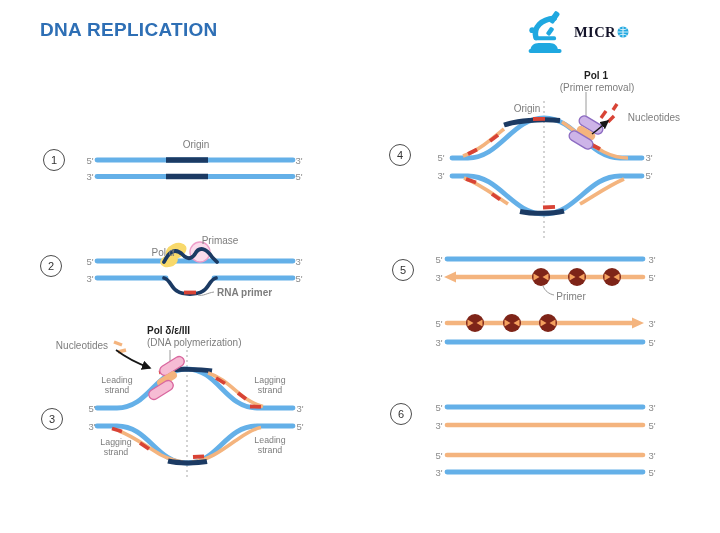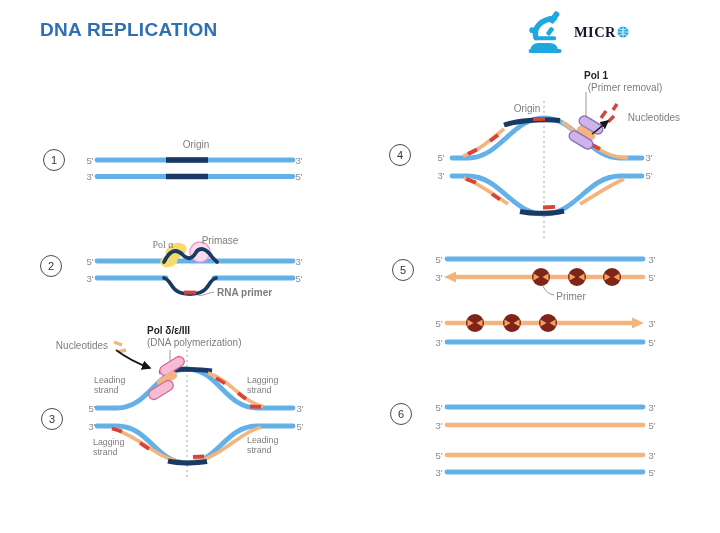--- a/index.html
+++ b/index.html
@@ -7,21 +7,21 @@
          font-family:"Liberation Sans",sans-serif;overflow:hidden;}
   .abs{position:absolute;}
   .title{left:40px;top:19px;font-size:19px;font-weight:bold;color:#2e6fb5;letter-spacing:.3px;}
   .subtitle{left:40px;top:42px;font-size:12.5px;color:#40405c;}
   .brand{left:523px;top:10px;display:flex;align-items:center;gap:5px;}
   .brand-text{font-family:"Liberation Serif",serif;font-weight:bold;font-size:14.5px;
               color:#14142a;letter-spacing:.4px;display:flex;align-items:center;gap:1px;}
   .lbl{position:absolute;transform:translate(-50%,-50%);font-size:10px;color:#7d7d7d;white-space:nowrap;}
   .lbl.bold{color:#1f1f1f;font-weight:bold;}
   .lbl.anchor-left{transform:translate(0,-50%);}
-  .lbl.wrap{white-space:normal;width:46px;text-align:left;line-height:1.12;font-size:8.8px;}
+  .lbl.wrap{white-space:normal;width:46px;text-align:center;line-height:1.12;font-size:8.8px;}
   .pl{position:absolute;transform:translate(-50%,-50%);font-size:9.5px;color:#8b8b8b;
       font-style:normal;white-space:nowrap;}
   .stepnum{position:absolute;transform:translate(-50%,-50%);width:22px;height:22px;
            border:1.4px solid #4c4c4c;border-radius:50%;display:flex;align-items:center;
            justify-content:center;font-size:11px;color:#333;background:#fff;box-sizing:border-box;}
   svg.canvas{position:absolute;left:0;top:0;}
 </style>
 </head>
 <body>
 
@@ -199,34 +199,34 @@
 
   <div class="stepnum" style="left:54px;top:160px;">1</div>
   <div class="stepnum" style="left:51px;top:266px;">2</div>
   <div class="stepnum" style="left:52px;top:419px;">3</div>
   <div class="stepnum" style="left:400px;top:155px;">4</div>
   <div class="stepnum" style="left:403px;top:270px;">5</div>
   <div class="stepnum" style="left:401px;top:414px;">6</div>
 
   <div class="lbl" style="left:196px;top:144px;">Origin</div>
 
-  <div class="lbl" style="left:163px;top:244px;font-family:Liberation Serif, serif;">Pol α</div>
+  <div class="lbl" style="left:163px;top:252px;">Pol α</div>
   <div class="lbl" style="left:220px;top:240px;">Primase</div>
   <div class="lbl anchor-left" style="left:217px;top:292px;font-weight:bold;">RNA primer</div>
 
   <div class="lbl" style="left:82px;top:345px;">Nucleotides</div>
   <div class="lbl bold anchor-left" style="left:147px;top:330px;">Pol δ/ε/III</div>
   <div class="lbl anchor-left" style="left:147px;top:342px;">(DNA polymerization)</div>
   <div class="lbl wrap" style="left:117px;top:386px;">Leading strand</div>
   <div class="lbl wrap" style="left:270px;top:386px;">Lagging strand</div>
   <div class="lbl wrap" style="left:116px;top:448px;">Lagging strand</div>
   <div class="lbl wrap" style="left:270px;top:446px;">Leading strand</div>
 
   <div class="lbl bold" style="left:586px;top:75px;margin-left:10px;">Pol 1</div>
-  <div class="lbl" style="left:607px;top:87px;padding-left:36px;">(Primer removal)</div>
+  <div class="lbl" style="left:579px;top:87px;padding-left:36px;">(Primer removal)</div>
   <div class="lbl" style="left:527px;top:108px;">Origin</div>
   <div class="lbl" style="left:654px;top:117px;">Nucleotides</div>
 
   <div class="lbl" style="left:571px;top:296px;">Primer</div>
 
   <i class="pl" style="left:90px;top:160px;">5'</i>
   <i class="pl" style="left:299px;top:160px;">3'</i>
   <i class="pl" style="left:90px;top:176px;">3'</i>
   <i class="pl" style="left:299px;top:176px;">5'</i>
 

